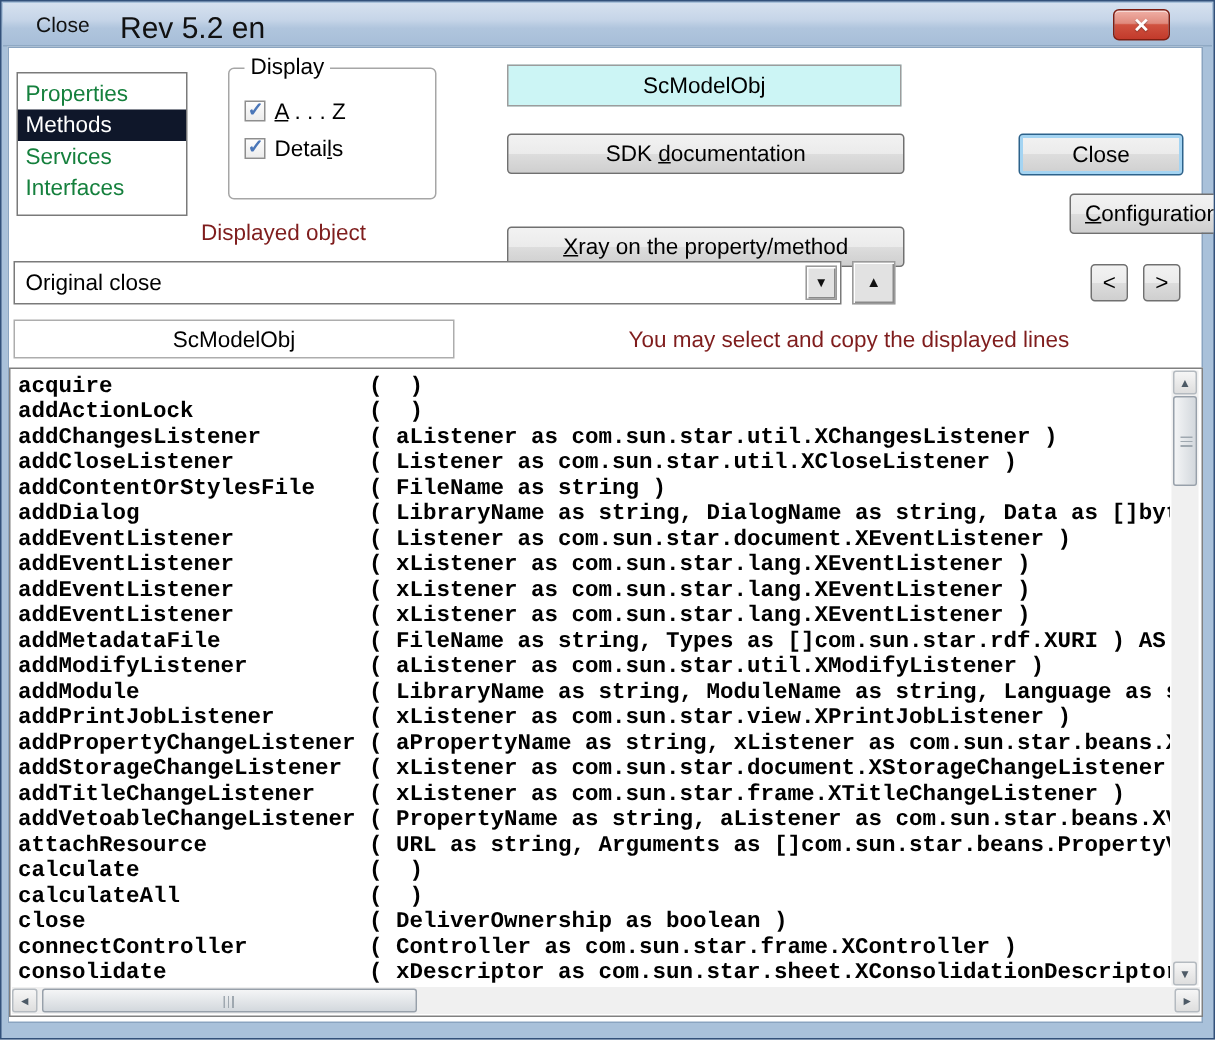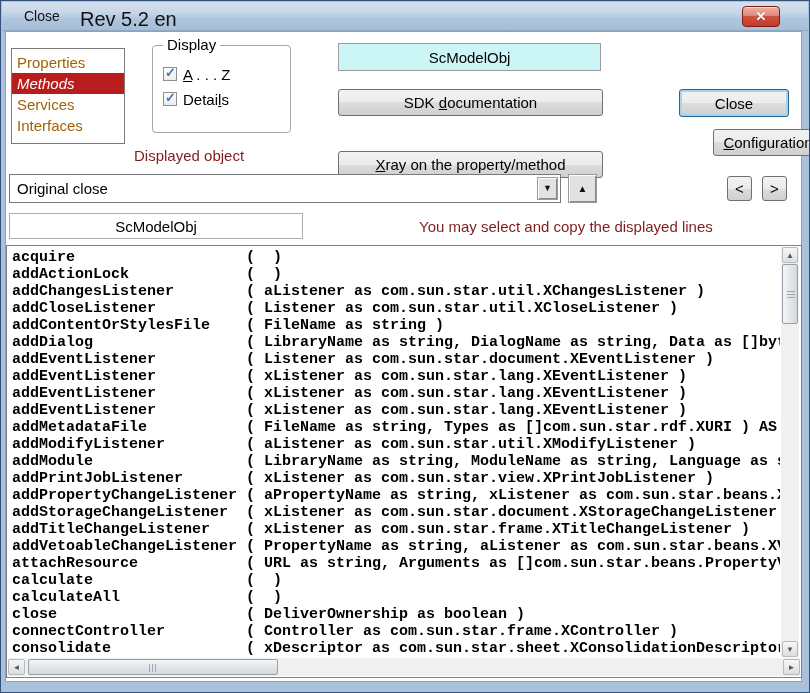--- a/index.html
+++ b/index.html
@@ -31,22 +31,22 @@
          display:flex; align-items:center; justify-content:center; }
   .btn-default { border:1px solid #2c628b; box-shadow:inset 0 0 0 2px #a4d4f2; }
   .bevel { position:absolute; background:#e2e2e2; border:1px solid #9a9a9a;
            box-shadow:inset 1px 1px 0 #ffffff, inset -1px -1px 0 #8a8a8a;
            display:flex; align-items:center; justify-content:center; cursor:default; }
   .u { text-decoration:underline; }
 
   
   .listbox { position:absolute; left:10px; top:47px; width:114px; height:96px;
              background:#fff; border:1px solid #7a7a7a; padding-top:3px; }
-  .lb-item { height:21px; line-height:21px; padding-left:5px; font-size:15px; color:#a16207; cursor:default; }
-  .lb-item.sel { background:#b91c1c; color:#fff;font-style:italic; }
+  .lb-item { height:21px; line-height:21px; padding-left:5px; font-size:15px; color:#15803d; cursor:default; }
+  .lb-item.sel { background:#0f172a; color:#fff; }
 
   
   .groupbox { position:absolute; left:151px; top:44px; width:139px; height:88px;
               border:1px solid #a6a6a6; border-radius:4px; }
   .gb-title { position:absolute; left:10px; top:-10px; background:#fff; padding:0 4px; font-size:15px; }
   .cb-row { position:absolute; left:10px; height:16px; display:flex; align-items:center; }
   .cb-box { width:14px; height:14px; background:linear-gradient(180deg,#fdfdfd,#ececec);
             border:1px solid #8e8e8e; margin-right:6px; position:relative; cursor:default; }
   .cb-check { position:absolute; left:1px; top:-3px; font-size:13px; font-weight:bold; color:#4a76b8; }
   .cb-lbl { font-size:15px; white-space:pre; }

